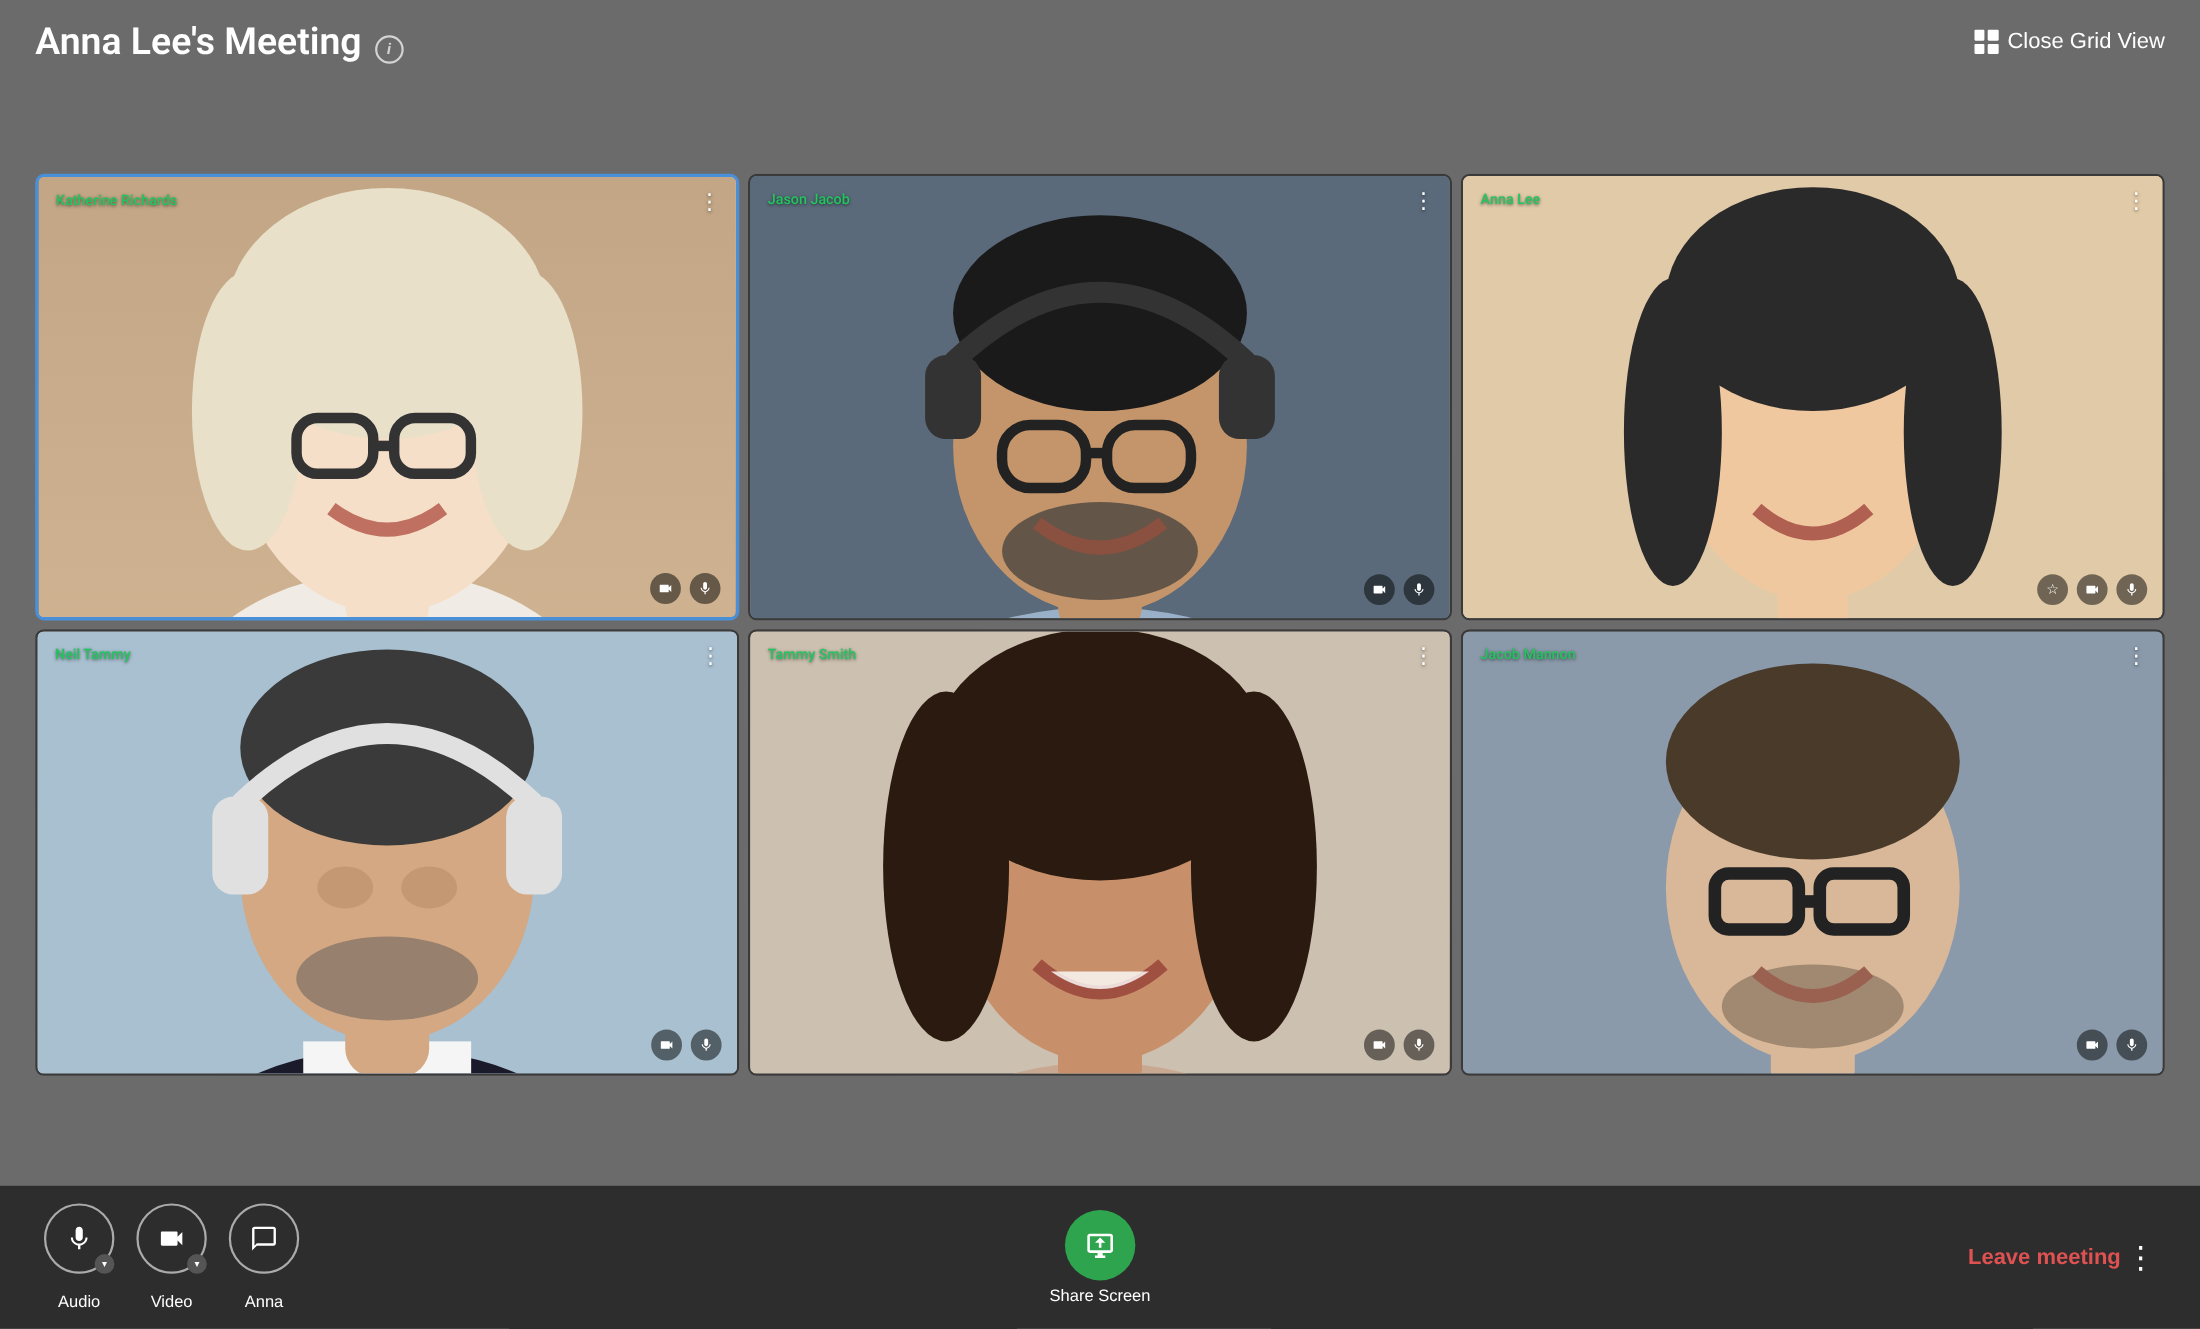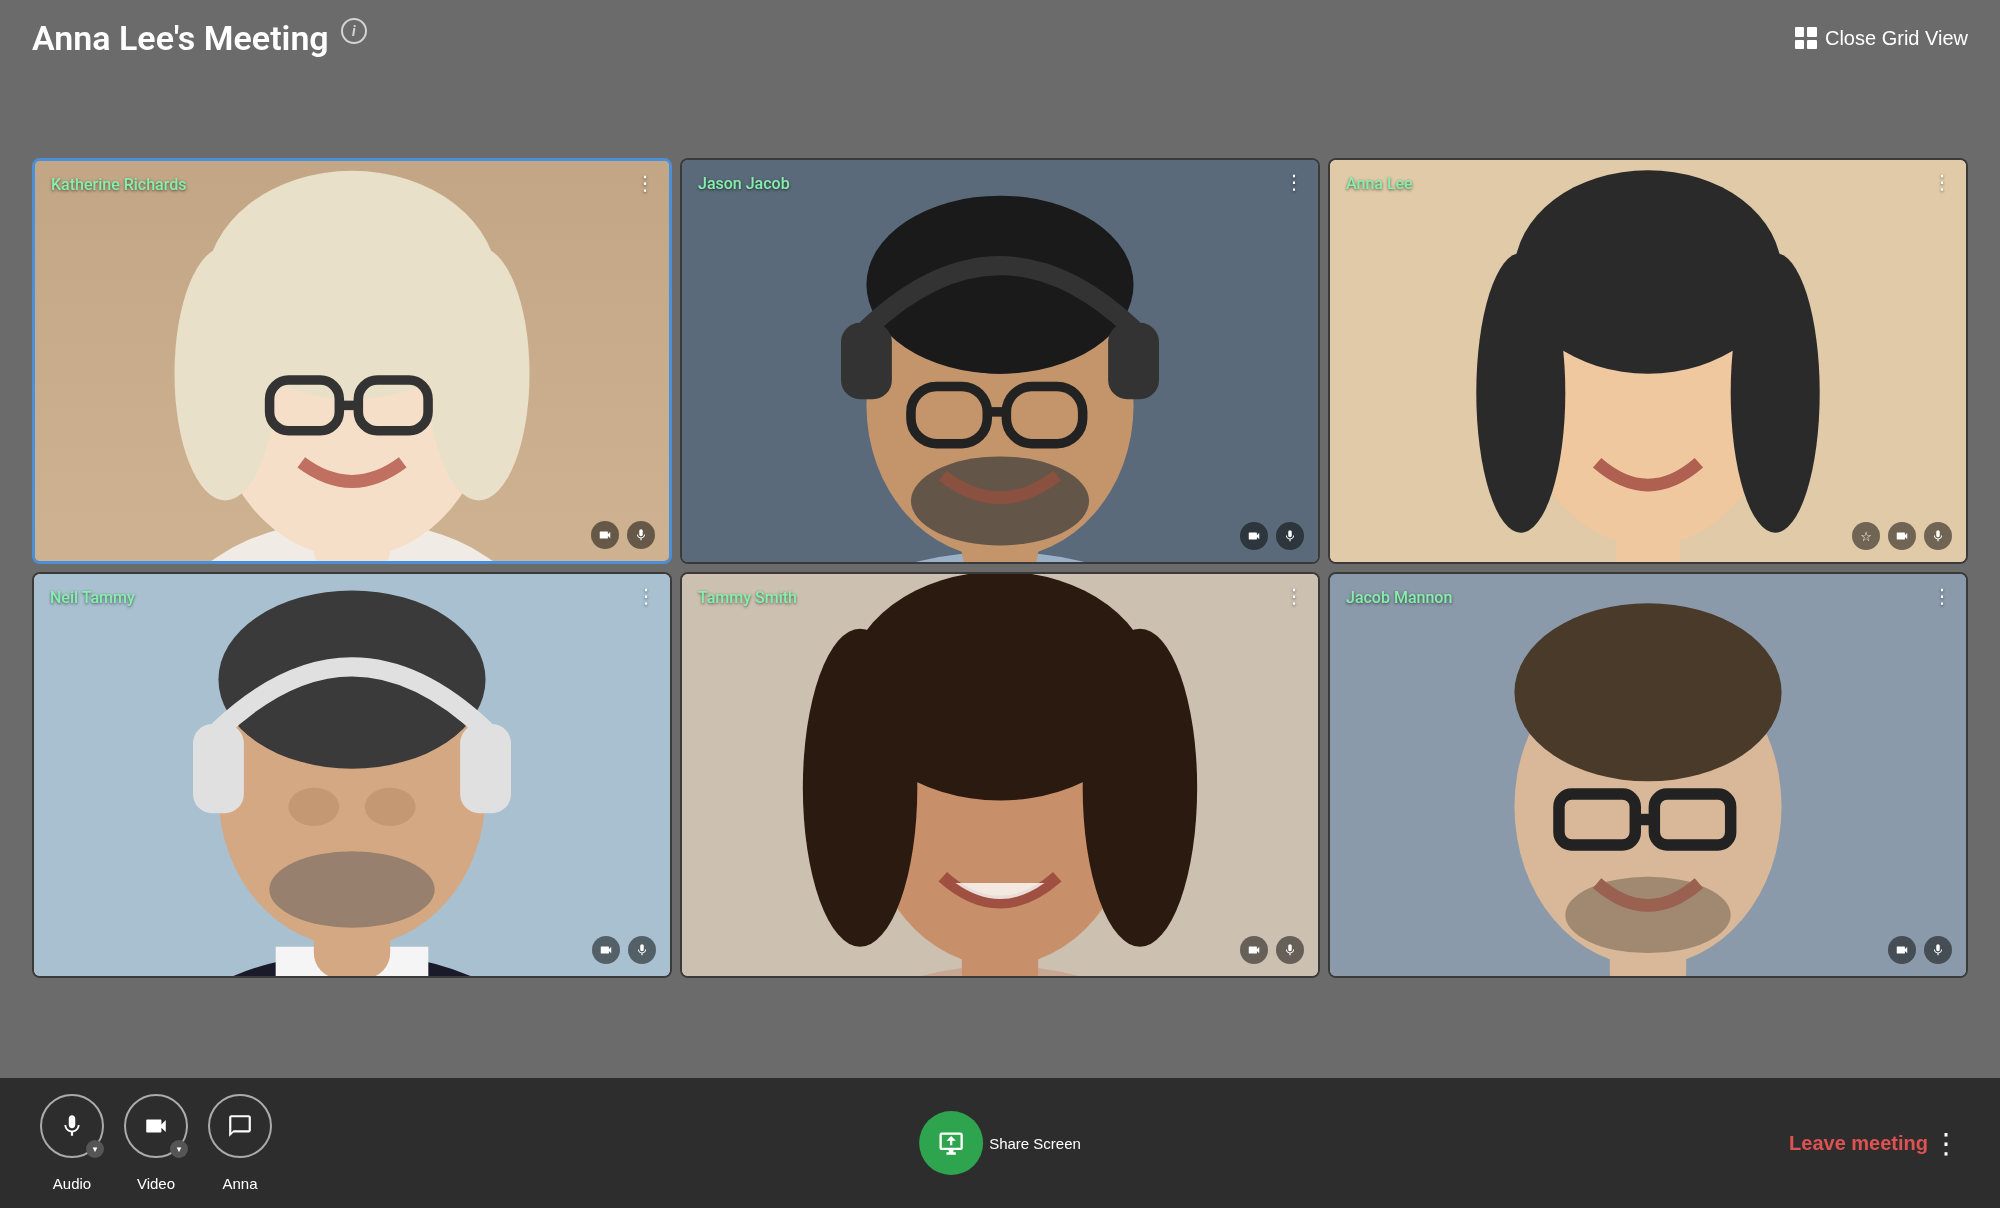--- a/index.html
+++ b/index.html
@@ -18,21 +18,21 @@
     .header {
       display: flex;
       align-items: center;
       justify-content: space-between;
       padding: 18px 32px 10px 32px;
       flex-shrink: 0;
     }
 
     .meeting-title {
       display: flex;
-      align-items: flex-start;
+      align-items: flex-end;
       gap: 12px;
       color: #ffffff;
       font-size: 34px;
       font-weight: 600;
     }
 
     .info-icon {
       width: 26px;
       height: 26px;
       border-radius: 50%;
@@ -112,22 +112,22 @@
       color: rgba(255,255,255,0.3);
     }
 
     .face-katherine { background: linear-gradient(135deg, #8B7355 0%, #D2B48C 40%, #c8a882 100%); }
 
     
     .participant-name {
       position: absolute;
       top: 14px;
       left: 16px;
-      color: #86efac;
-      font-size: 16px;
+      color: #22c55e;
+      font-size: 13px;
       font-weight: 500;
       text-shadow: 0 1px 3px rgba(0,0,0,0.6);
     }
 
     
     .more-options-btn {
       position: absolute;
       top: 12px;
       right: 14px;
       color: #ffffff;
@@ -222,21 +222,21 @@
       background: #555;
       border-radius: 50%;
       display: flex;
       align-items: center;
       justify-content: center;
       font-size: 9px;
     }
 
     .share-screen-btn {
       display: flex;
-      flex-direction: row;
+      flex-direction: column;
       align-items: center;
       gap: 6px;
       cursor: pointer;
       background: none;
       border: none;
     }
 
     .share-screen-circle {
       width: 64px;
       height: 64px;

